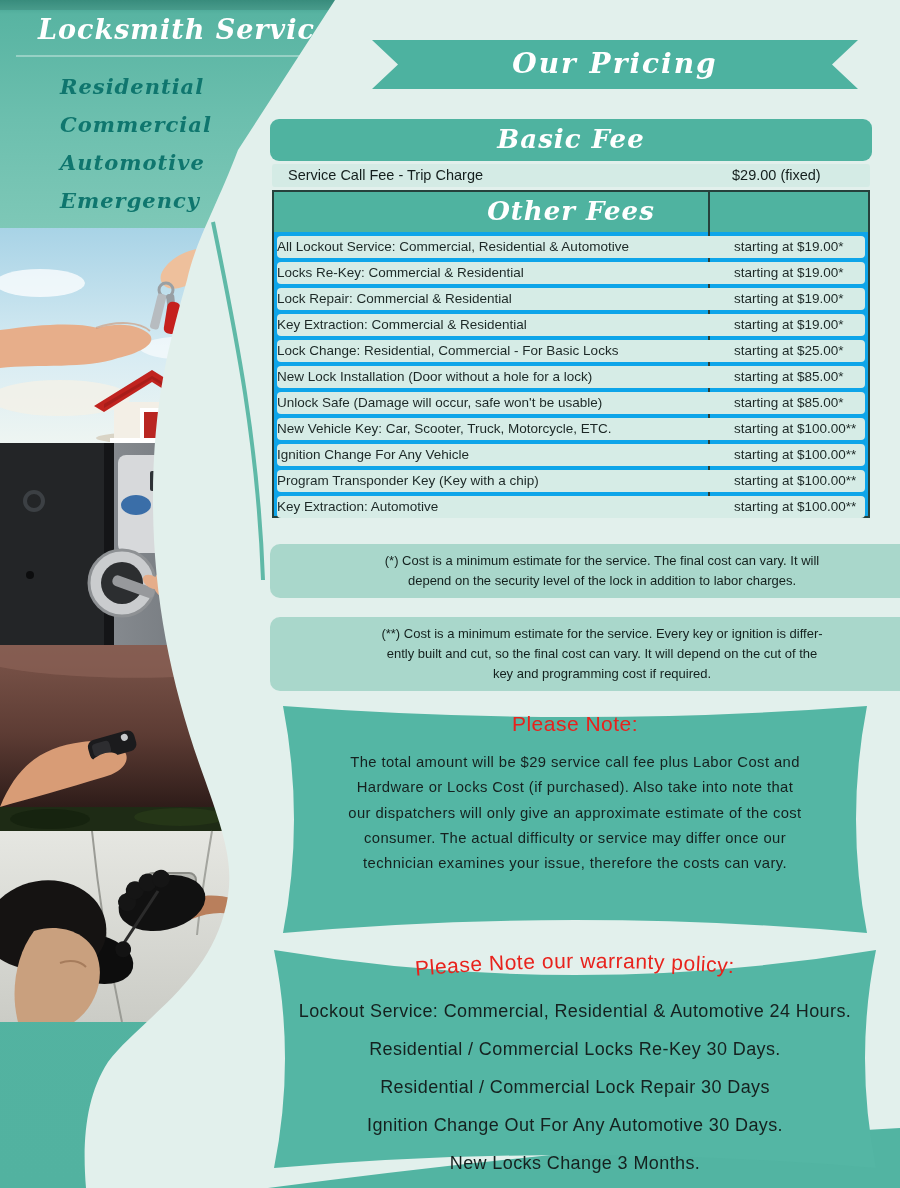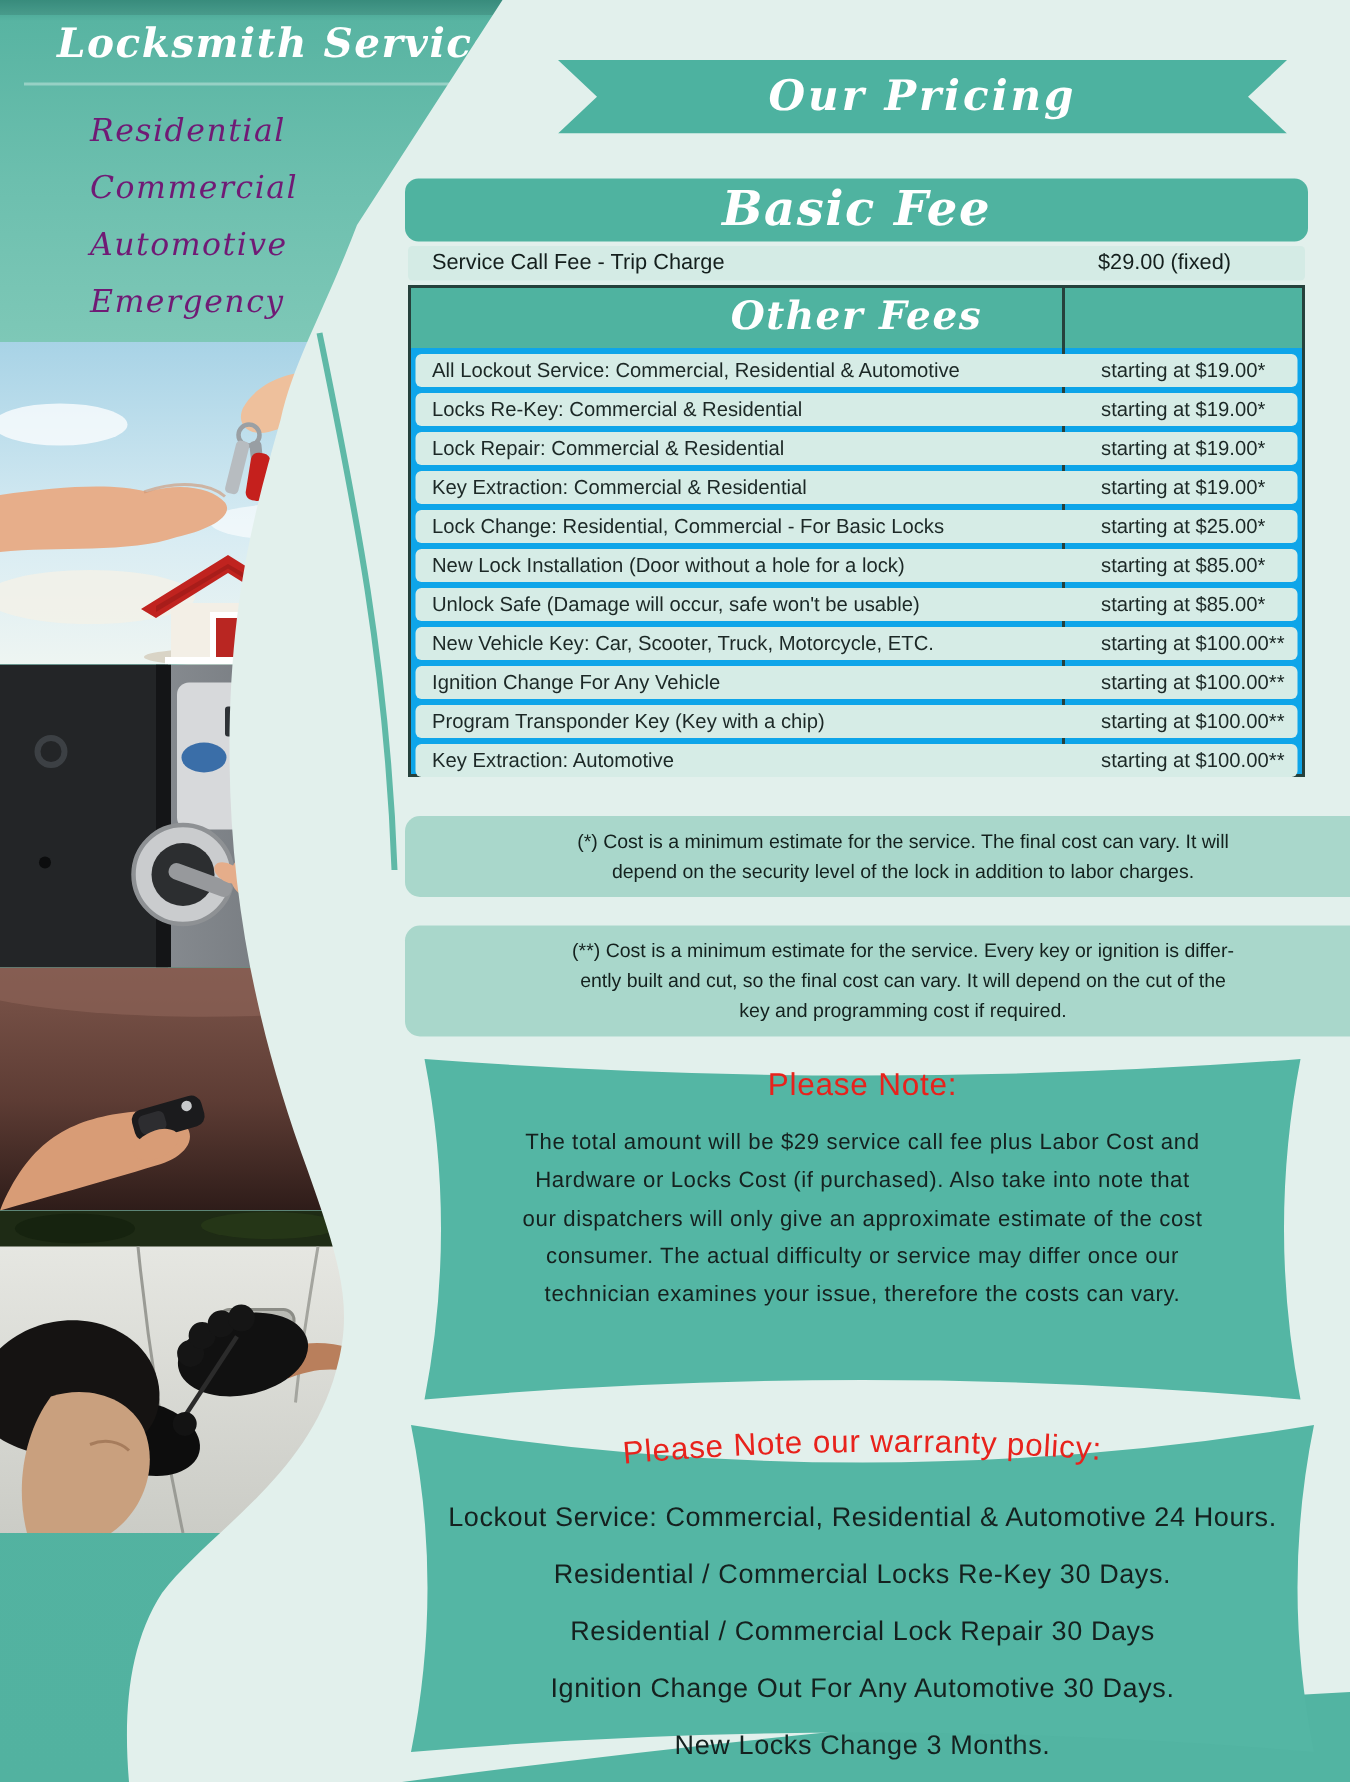--- a/index.html
+++ b/index.html
@@ -5,45 +5,45 @@
   html,body{margin:0;padding:0;}
   #page{position:relative;width:900px;height:1188px;overflow:hidden;
         background:#e2f0ec;font-family:"Liberation Sans",sans-serif;}
   
   .left-base{position:absolute;left:0;top:0;width:345px;height:1188px;
       background:linear-gradient(180deg,#3f9c8b 0px,#58b4a2 14px,#6cbfae 120px,#7ec8b7 228px,#56b5a3 229px,#52b2a0 100%);}
   .top-shade{position:absolute;left:0;top:0;width:345px;height:10px;background:rgba(0,0,0,.10);}
   .lock-title{position:absolute;left:38px;top:14px;width:300px;color:#fff;
       font-family:"DejaVu Serif",serif;font-weight:bold;font-style:italic;font-size:27px;letter-spacing:1px;}
   .title-rule{position:absolute;left:16px;top:55px;width:292px;height:2px;background:rgba(255,255,255,.35);}
-  .svc-list{position:absolute;left:60px;top:68px;width:220px;color:#701a75;
-      font-family:"DejaVu Serif",serif;font-weight:normal;font-style:italic;font-size:21px;line-height:38px;letter-spacing:1px;}
+  .svc-list{position:absolute;left:60px;top:68px;width:220px;color:#0f766e;
+      font-family:"DejaVu Serif",serif;font-weight:bold;font-style:italic;font-size:21px;line-height:38px;letter-spacing:1px;}
   
   .photo{position:absolute;left:0;}
   
   #overlay,#wedge,.flag-svg,.banner-svg{position:absolute;pointer-events:none;}
   
   .banner{position:absolute;left:372px;top:40px;width:486px;height:49px;}
   .banner-label{position:absolute;left:0;top:0;width:100%;height:49px;line-height:47px;text-align:center;
       color:#fff;font-family:"DejaVu Serif",serif;font-weight:bold;font-style:italic;font-size:28px;letter-spacing:2px;}
   .basic-bar{position:absolute;left:270px;top:119px;width:602px;height:42px;border-radius:9px;background:#4fb3a0;
-      color:#fff;text-align:center;line-height:40px;font-family:"DejaVu Serif",serif;font-weight:bold;font-style:italic;font-size:32px;letter-spacing:1px;}
+      color:#fff;text-align:center;line-height:40px;font-family:"DejaVu Serif",serif;font-weight:bold;font-style:italic;font-size:26px;letter-spacing:1px;}
   .svc-row{position:absolute;left:272px;top:164px;width:598px;height:23px;background:#d4ebe5;border-radius:3px;
       font-size:14.5px;line-height:23px;color:#141f1d;}
   .svc-row .lbl{padding-left:16px;}
   .svc-row .prc{position:absolute;left:460px;top:0;}
   .fees-table{position:absolute;left:272px;top:190px;width:598px;height:328px;background:#0ea5e9;
       border:2px solid #26413c;box-sizing:border-box;}
   .fees-head{height:40px;background:#4fb3a0;color:#fff;text-align:center;line-height:38px;
       font-family:"DejaVu Serif",serif;font-weight:bold;font-style:italic;font-size:26px;letter-spacing:1px;}
   .fees-divider{position:absolute;left:434px;top:0;width:2px;height:100%;background:#26413c;}
   .fees-rows{padding:4px 3px 0 3px;}
   .fee-row{position:relative;height:22px;margin-bottom:4px;background:#d6ece6;border-radius:4px;
       font-size:13.5px;line-height:22px;color:#1c2826;}
-  .fee-row .svc{padding-left:11px;display:inline-block;}
+  .fee-row .svc{display:inline-block;}
   .fee-row .prc{position:absolute;left:457px;top:0;}
   .note-box{position:absolute;left:270px;width:664px;background:#a9d7cb;border-radius:10px;
       padding:7px 0;text-align:center;font-size:13px;line-height:20px;color:#14211e;}
   .flag{position:absolute;}
   .flag-title{position:absolute;left:0;width:100%;text-align:center;font-size:21px;color:#e8221c;letter-spacing:.5px;}
   .flag-lines{position:absolute;left:0;width:100%;text-align:center;color:#15211f;}
   .pn-lines{font-size:14.8px;line-height:25.3px;letter-spacing:.4px;}
   .wr-item{font-size:18px;height:28px;line-height:22px;letter-spacing:.4px;margin-top:10px;}
 </style>
 </head>

